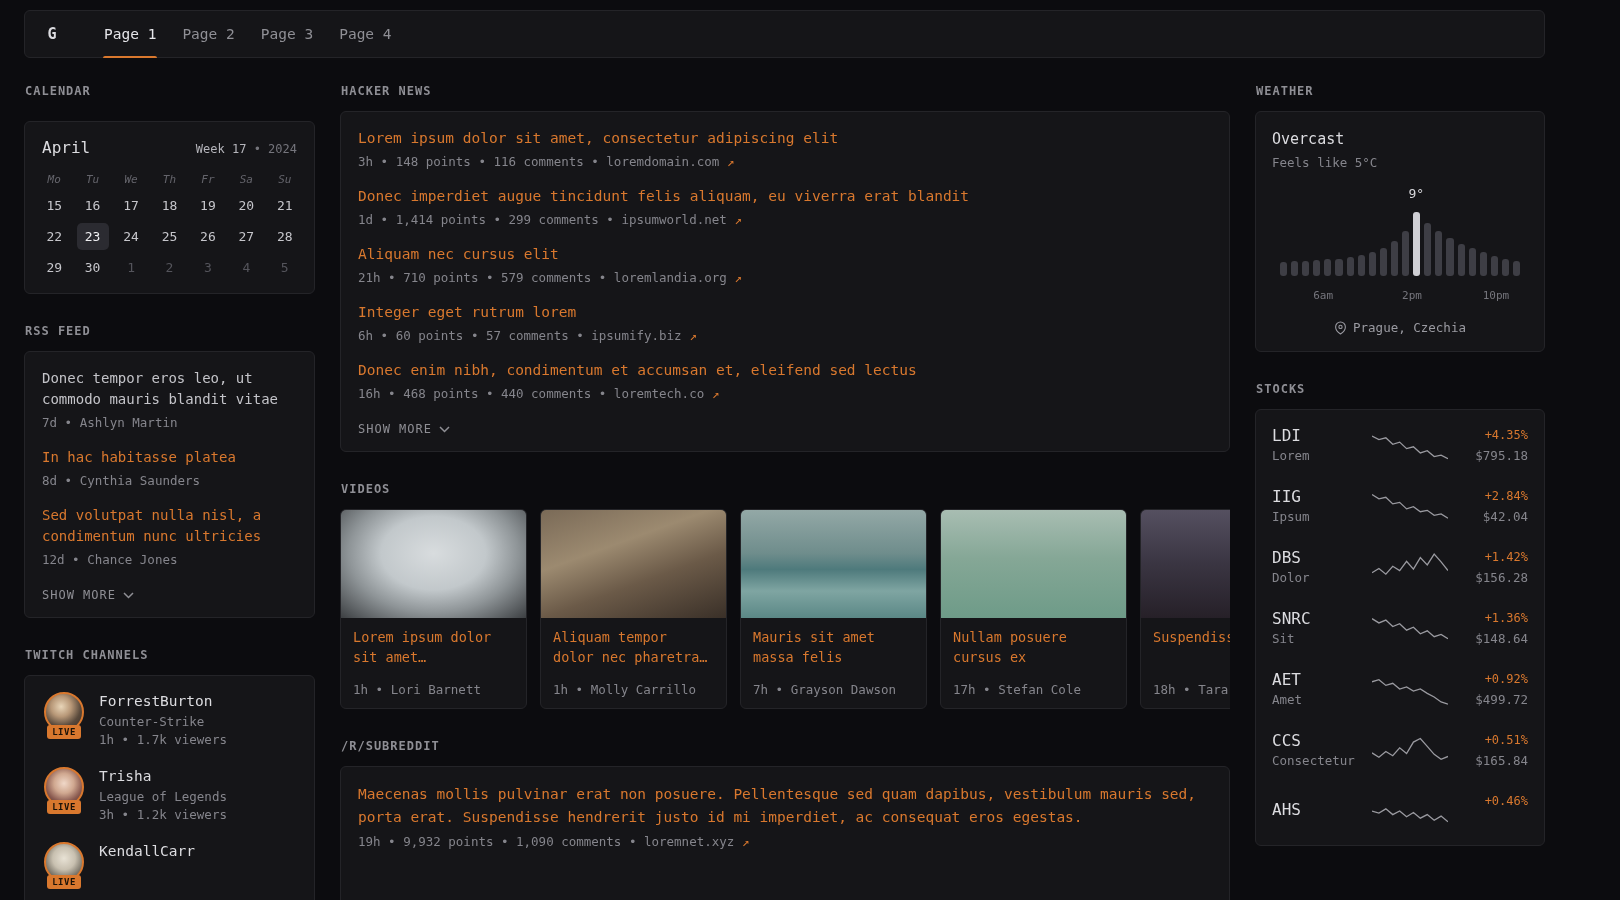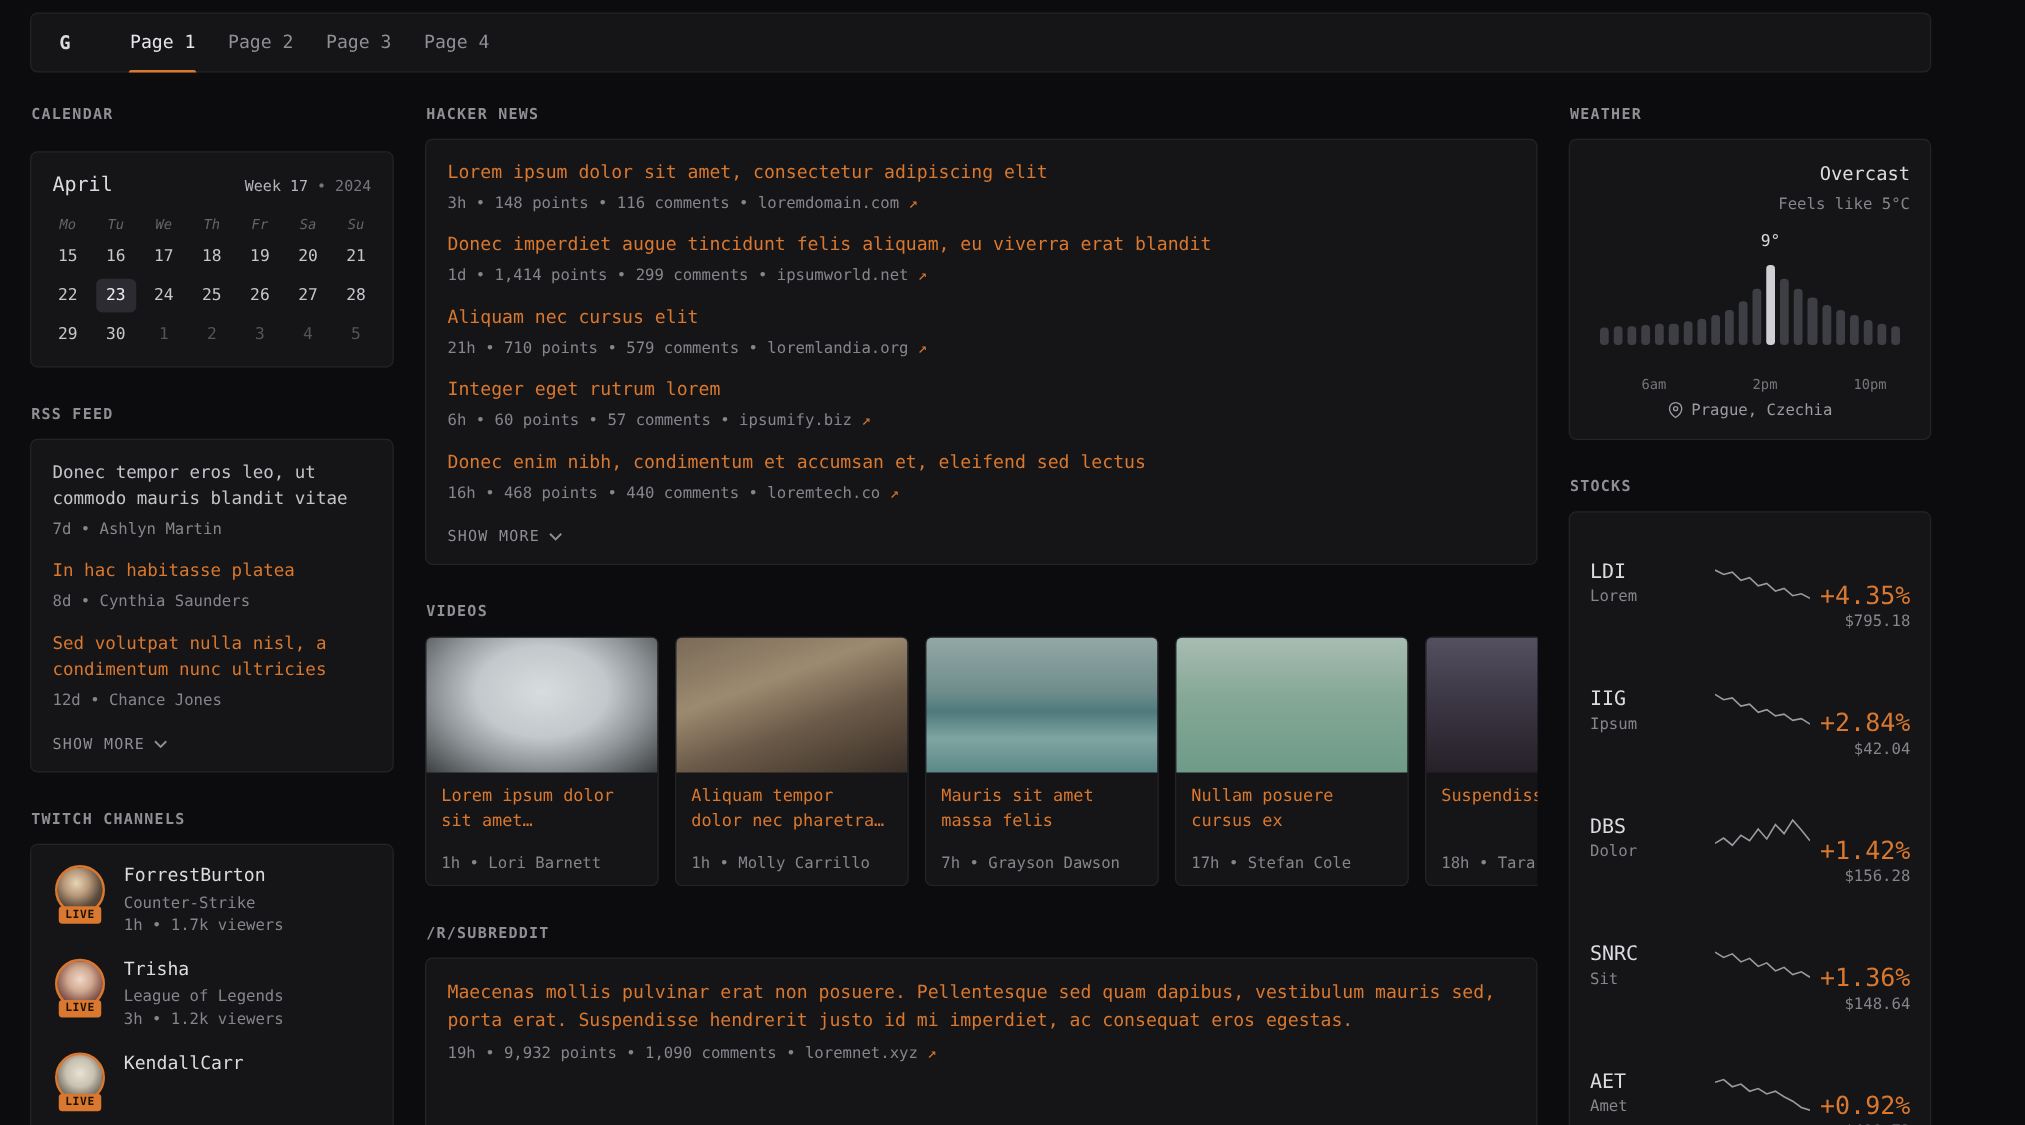--- a/index.html
+++ b/index.html
@@ -88,44 +88,44 @@
   .thumb-1{ background:linear-gradient(160deg,#7a6a57 0%,#9c8a70 35%,#6b5a48 62%,#3a3028 100%); }
   .thumb-2{ background:linear-gradient(180deg,#93a8a6 0%,#6f8d8c 40%,#4e7a7c 55%,#7fa5a2 75%,#5b8886 100%); }
   .thumb-3{ background:linear-gradient(180deg,#a8bdb2 0%,#85a796 45%,#6e9b88 100%); }
   .thumb-4{ background:linear-gradient(180deg,#555060 0%,#3a3542 50%,#262028 100%); }
   .video-body{ padding:9px 12px 11px; display:flex; flex-direction:column; flex:1; }
   .video-title{ color:var(--accent); font-size:13.5px; line-height:20px;
     display:-webkit-box; -webkit-line-clamp:2; -webkit-box-orient:vertical; overflow:hidden; }
   .video-meta{ font-size:12.5px; color:var(--muted); margin-top:auto; padding-top:6px; }
 
   
-  .weather-card{ padding:18px 16px 16px; text-align:right; }
+  .weather-card{ padding:18px 16px 16px; text-align:left; }
   .w-cond{ font-size:15px; color:var(--txt); }
   .w-feels{ font-size:12.5px; color:var(--muted); margin-top:7px; }
   .w-chart{ position:relative; height:70px; margin:36px 8px 0; display:flex;
     align-items:flex-end; gap:4px; }
   .wbar{ flex:1; background:#3e3e45; border-radius:3px; }
   .wbar.now{ background:#cfcfd4; }
   .w-now-label{ position:absolute; top:-20px; transform:translateX(-50%);
     font-size:13px; color:#d8d8dc; }
   .w-times{ position:relative; height:15px; margin:9px 8px 0; font-size:11px; color:#75757c; }
-  .w-times span{ position:absolute; top:16px; transform:translateX(-50%); }
+  .w-times span{ position:absolute; top:4px; transform:translateX(-50%); }
   .w-loc{ display:flex; align-items:center; justify-content:center; gap:6px;
     margin-top:20px; font-size:12.5px; color:#9a9aa1; }
 
   
   .stocks-card{ padding:4px 0; }
   .stock-row{ display:flex; align-items:center; padding:12px 16px; }
   .s-left{ width:92px; flex:none; }
   .s-sym{ font-size:16px; color:var(--txt); line-height:19px; }
   .s-name{ font-size:12.5px; color:var(--muted); margin-top:3px; }
   .s-spark{ width:76px; height:36px; flex:none; margin:0 8px; }
   .s-spark polyline{ fill:none; stroke:#9a9aa0; stroke-width:1.3; }
   .s-right{ flex:1; text-align:right; }
-  .s-change{ font-size:20px; color:var(--accent); line-height:18px;margin-top:41px; }
+  .s-change{ font-size:12px; color:var(--accent); line-height:18px; }
   .s-change.down{ color:var(--neg); }
   .s-price{ font-size:12.5px; color:var(--muted); margin-top:4px; min-height:15px; }
 
   .chev{ flex:none; }
 </style>
 </head>
 <body>
 
 <div class="page">
 

